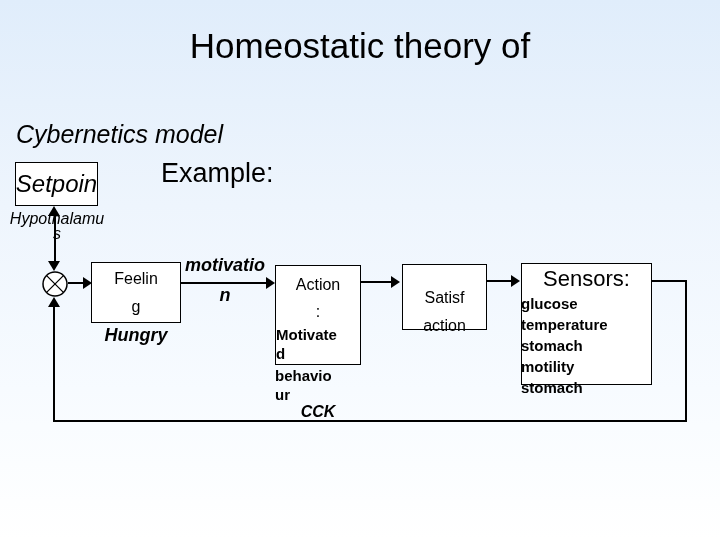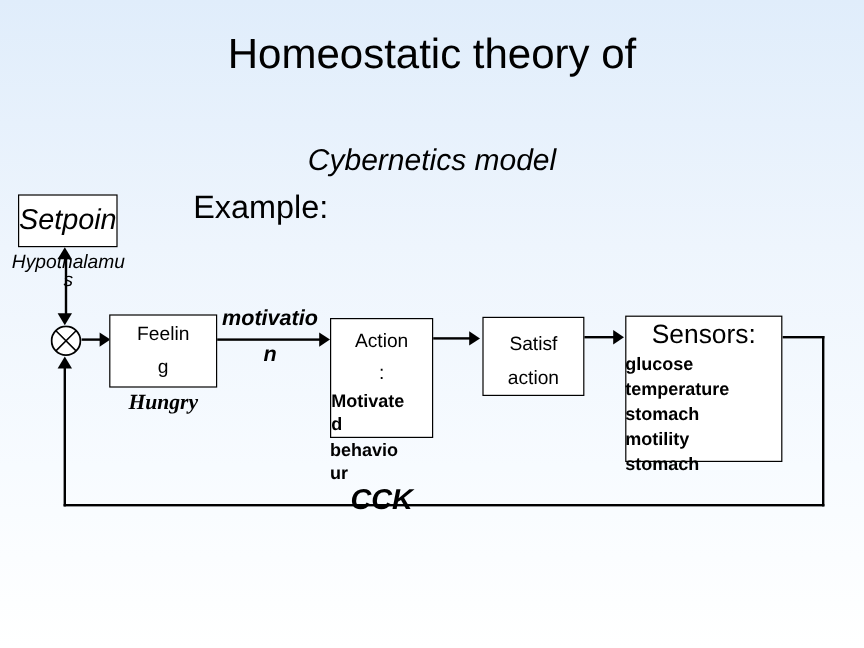--- a/index.html
+++ b/index.html
@@ -6,21 +6,21 @@
     --background_top:#e0edfb; --background_mid:#eef5fd; --background_bottom:#ffffff;
     --line_color:#000000; --box_fill:#ffffff; --text_color:#000000;
   }
   *{margin:0;padding:0;box-sizing:border-box;}
   body{font-family:"Liberation Sans","DejaVu Sans",sans-serif;color:var(--text_color);}
   .slide{position:relative;width:720px;height:540px;overflow:hidden;
     background:linear-gradient(180deg,var(--background_top) 0%,var(--background_mid) 38%,#f7fbff 72%,var(--background_bottom) 100%);}
   .abs{position:absolute;}
   .center{text-align:center;}
   .title{left:0;top:22px;width:720px;font-size:35px;line-height:48px;text-align:center;letter-spacing:0;}
-  .subtitle{left:0;top:120px;width:720px;font-size:25px;font-style:italic;text-align:center;}
+  .subtitle{left:0;top:120px;width:720px;font-size:25px;font-style:italic;text-align:left;padding-left:16px;}
   .example{left:161px;top:158px;font-size:27px;}
   .box{border:1px solid var(--line_color);background:var(--box_fill);}
   .boxlabel{font-size:16px;line-height:28px;text-align:center;}
   .smallbold{font-size:15px;font-weight:bold;line-height:19px;text-align:left;}
   .bolditalic{font-weight:bold;font-style:italic;}
   .hline{height:2px;background:var(--line_color);}
   .vline{width:2px;background:var(--line_color);}
   .head-r{width:0;height:0;border-top:6px solid transparent;border-bottom:6px solid transparent;border-left:9px solid var(--line_color);}
   .head-u{width:0;height:0;border-left:6px solid transparent;border-right:6px solid transparent;border-bottom:10px solid var(--line_color);}
   .head-d{width:0;height:0;border-left:6px solid transparent;border-right:6px solid transparent;border-top:10px solid var(--line_color);}
@@ -59,43 +59,43 @@
     <path d="M4.6 4.6 L21.4 21.4 M21.4 4.6 L4.6 21.4" stroke="#000000" stroke-width="1.3" fill="none"></path>
   </svg>
 
   <div class="abs hline" style="left:68px;top:282px;width:17px;"></div>
   <div class="abs head-r" style="left:83px;top:277px;"></div>
 
   <div class="abs box boxlabel" style="left:91px;top:262px;width:90px;height:61px;padding-top:2px;">
     <div>Feelin</div>
     <div>g</div>
   </div>
-  <div class="abs center bolditalic" style="left:91px;top:325px;width:90px;font-size:18px;font-family:Liberation Serif, serif;">Hungry</div>
+  <div class="abs center bolditalic" style="left:91px;top:325px;width:90px;font-size:18px;">Hungry</div>
 
   <div class="abs hline" style="left:181px;top:282px;width:86px;"></div>
   <div class="abs head-r" style="left:266px;top:277px;"></div>
   <div class="abs center bolditalic" style="left:181px;top:255px;width:88px;font-size:18px;">motivatio</div>
   <div class="abs center bolditalic" style="left:181px;top:285px;width:88px;font-size:18px;">n</div>
 
   <div class="abs box" style="left:275px;top:265px;width:86px;height:100px;padding-top:5px;">
     <div class="boxlabel" style="line-height:27px;">Action</div>
     <div class="boxlabel" style="line-height:27px;">:</div>
     <div class="smallbold">Motivate</div>
     <div class="smallbold">d</div>
   </div>
   <div class="abs" style="left:275px;top:366px;width:86px;">
     <div class="smallbold">behavio</div>
     <div class="smallbold">ur</div>
   </div>
-  <div class="abs center bolditalic" style="left:275px;top:403px;width:86px;font-size:24px;">CCK</div>
+  <div class="abs center bolditalic" style="left:275px;top:403px;width:86px;font-size:16px;">CCK</div>
 
   <div class="abs hline" style="left:361px;top:281px;width:31px;"></div>
   <div class="abs head-r" style="left:391px;top:276px;"></div>
 
-  <div class="abs box boxlabel" style="left:402px;top:264px;width:85px;height:66px;padding-top:9px;">
+  <div class="abs box boxlabel" style="left:402px;top:264px;width:85px;height:66px;padding-top:19px;">
     <div>Satisf</div>
     <div>action</div>
   </div>
 
   <div class="abs hline" style="left:487px;top:280px;width:25px;"></div>
   <div class="abs head-r" style="left:511px;top:275px;"></div>
 
   <div class="abs box" style="left:521px;top:263px;width:131px;height:122px;"></div>
   <div class="abs center" style="left:521px;top:265px;width:131px;">
     <div style="font-size:22px;line-height:28px;">Sensors:</div>

